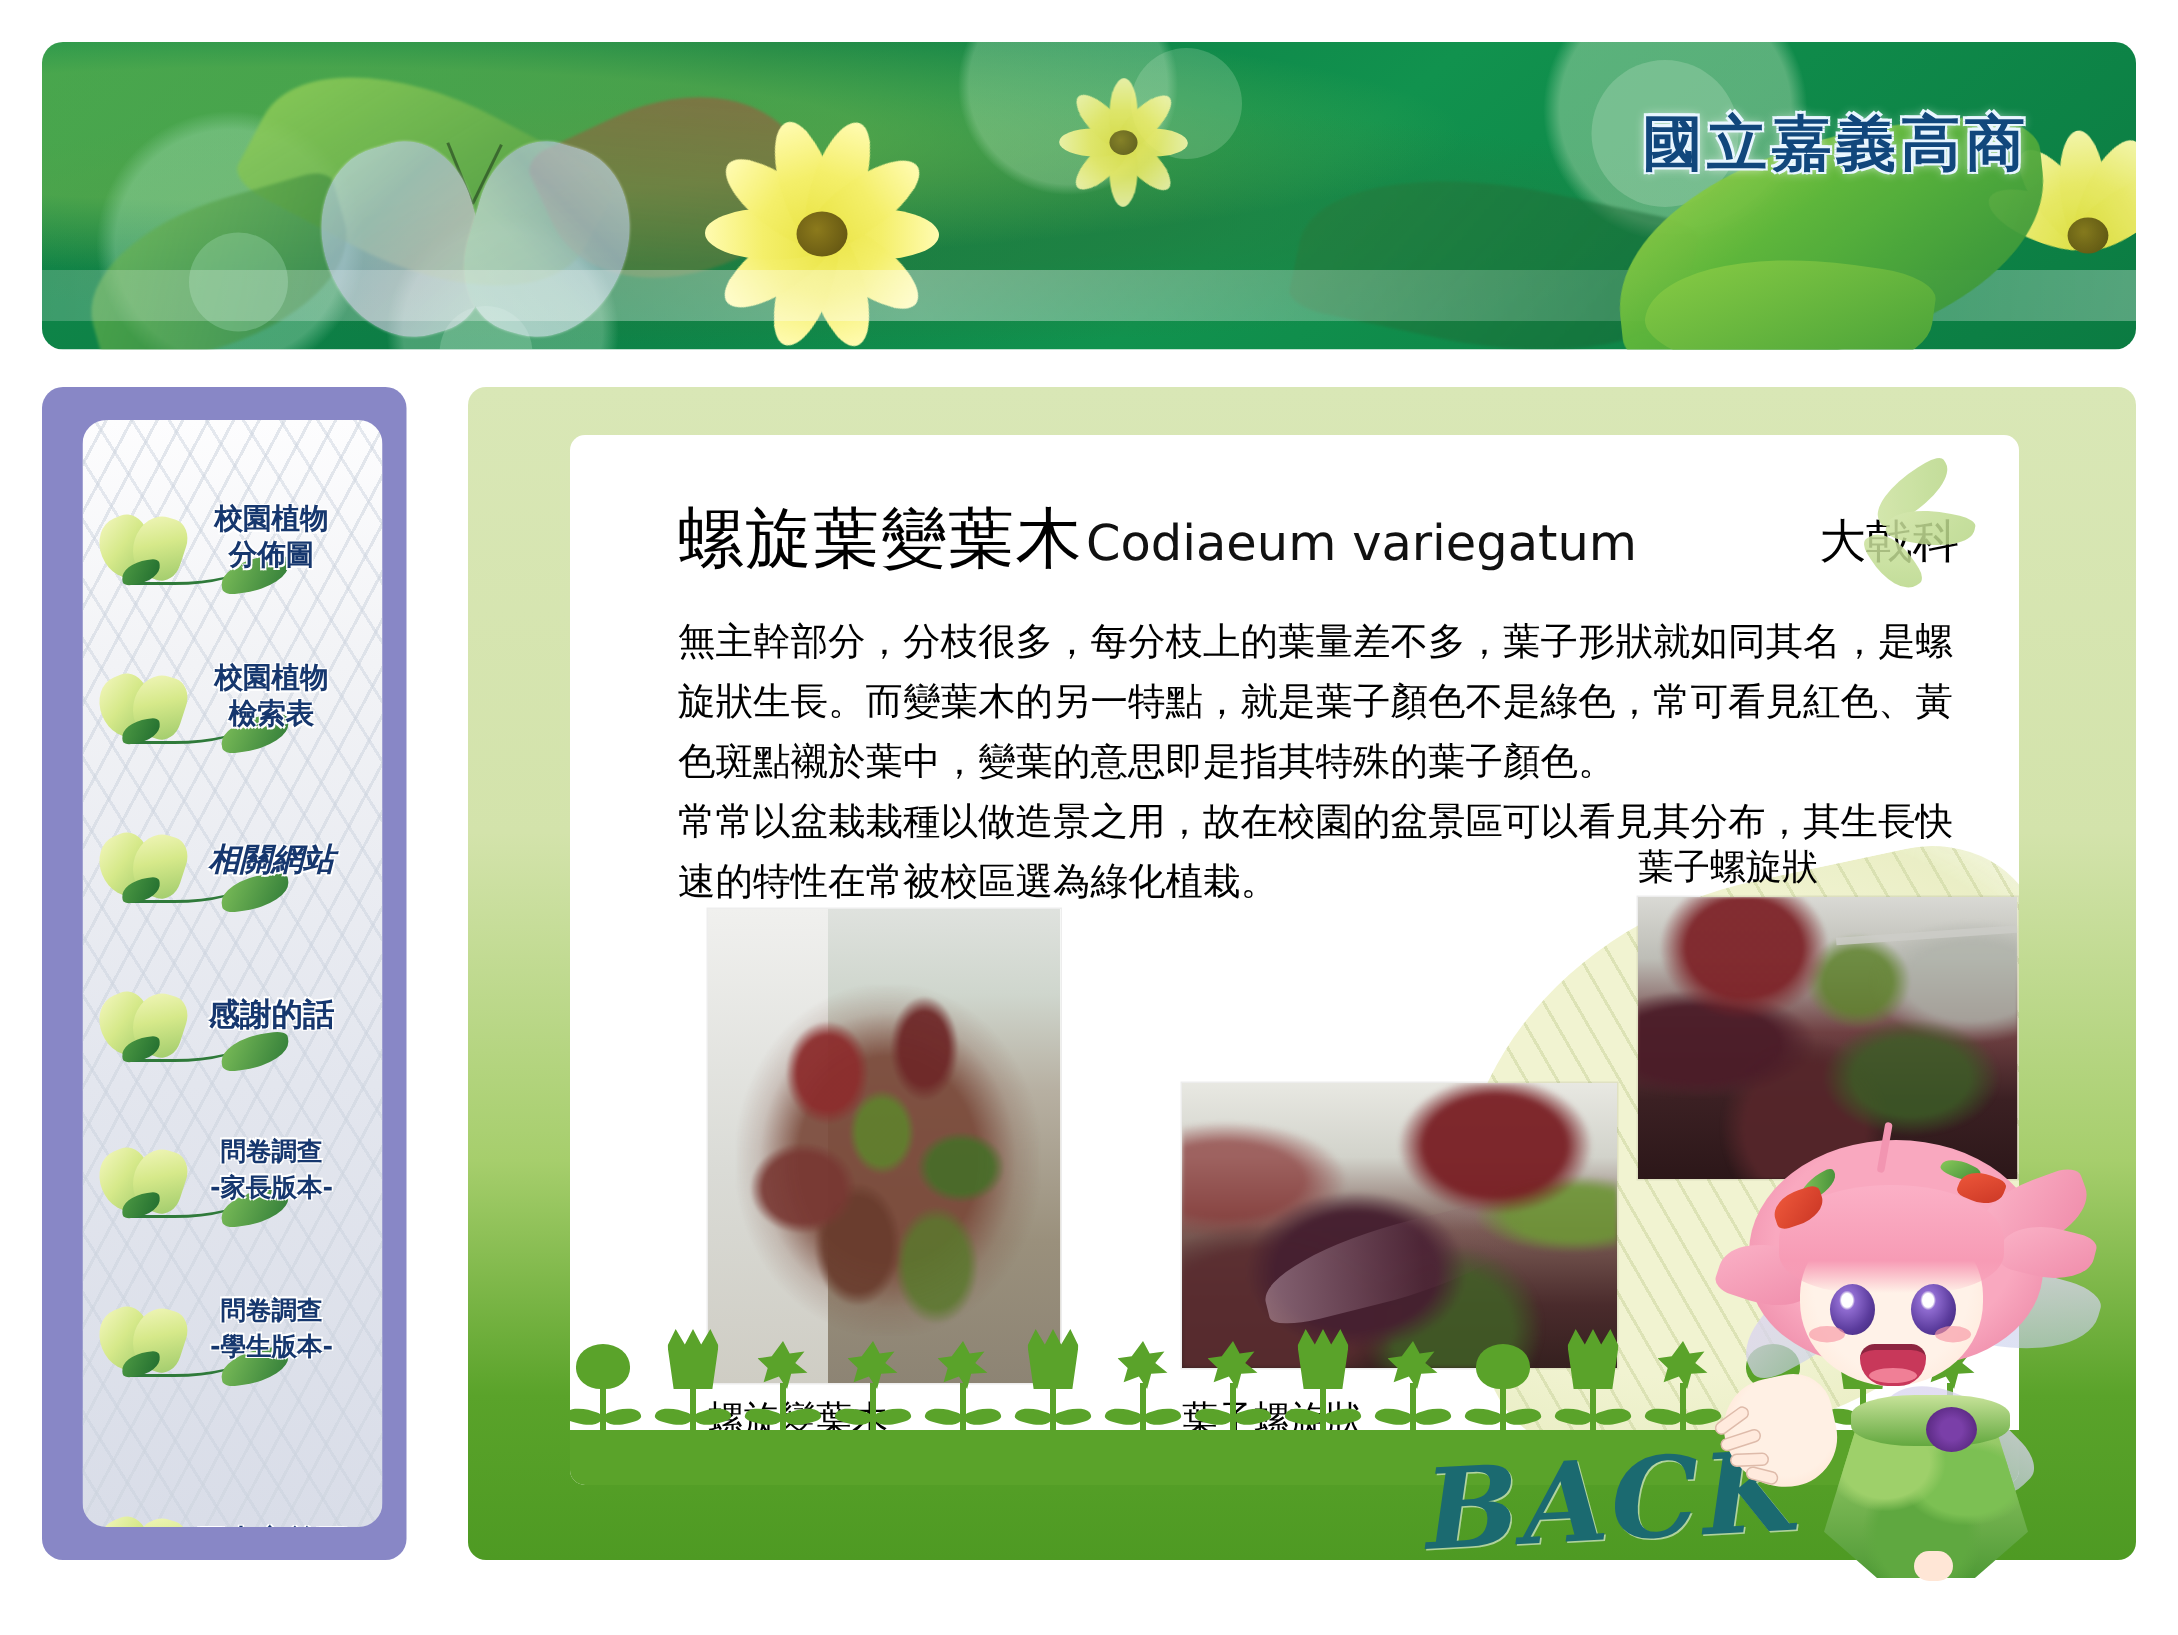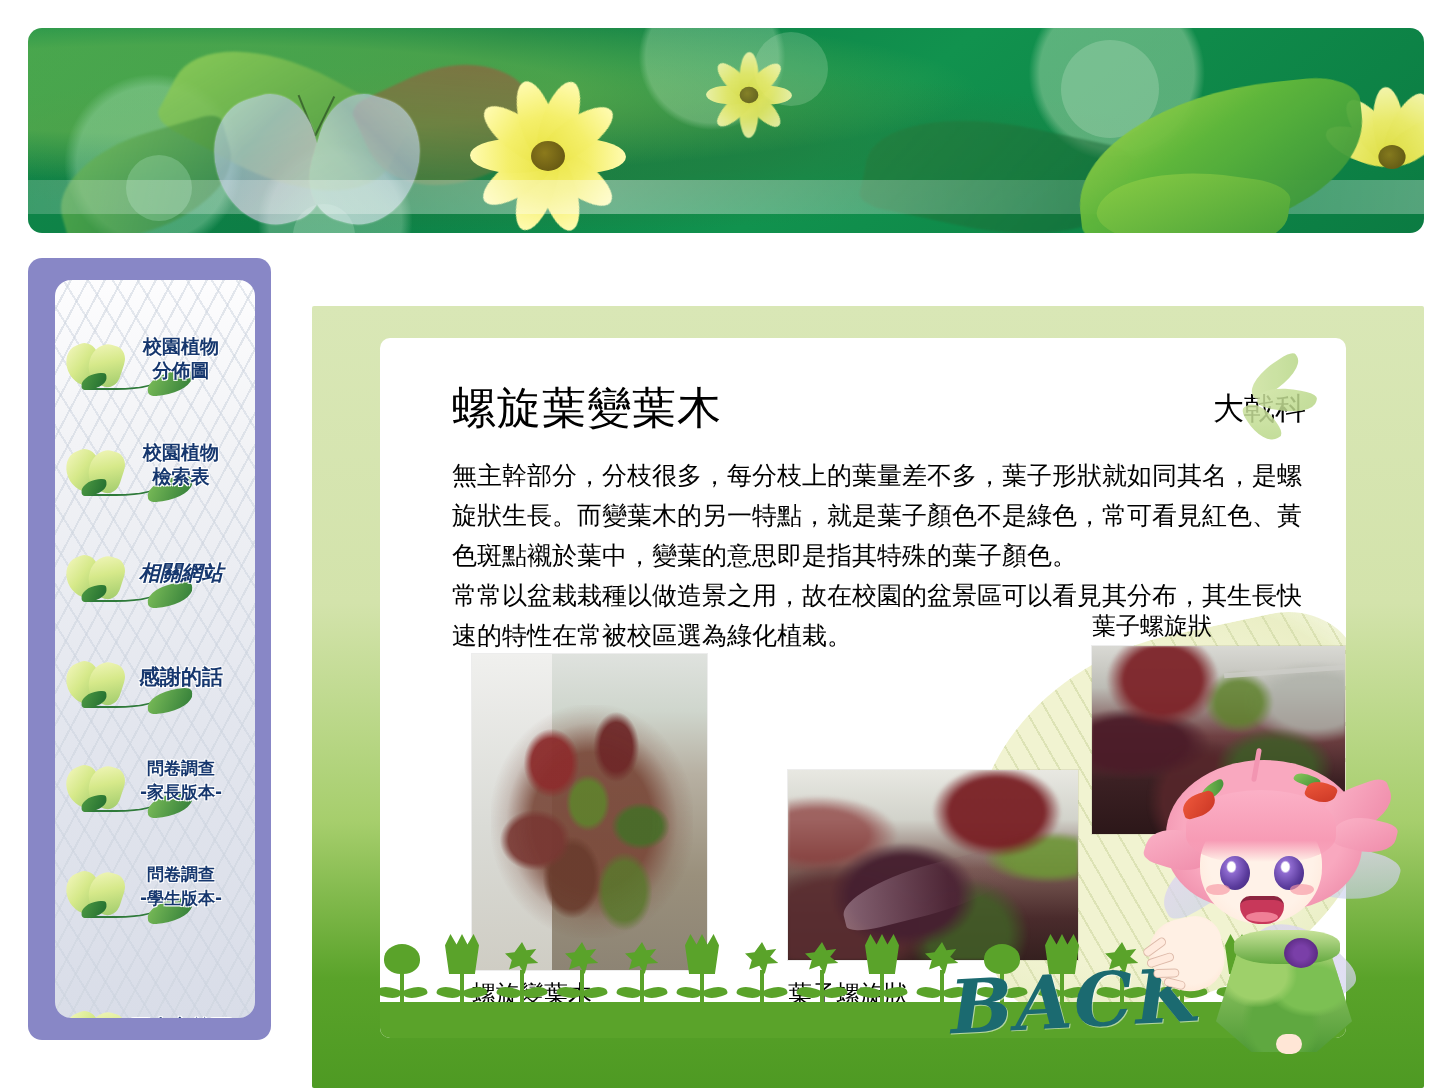--- a/index.html
+++ b/index.html
@@ -155,24 +155,23 @@
     text-align: center;
     text-shadow: -1px -1px 0 #fff, 1px -1px 0 #fff, -1px 1px 0 #fff, 1px 1px 0 #fff;
     white-space: pre-line;
   }
   .nav-label.two-line { top: 4px; font-size: 19px; line-height: 24px; }
   .nav-label.sub { font-size: 17px; }
 
   
   .main-frame {
     position: absolute; left: 312px; top: 258px; width: 1112px; height: 782px;
-    border-radius: 2px;
+    border-radius: 12px;
     background: linear-gradient(180deg, #d9e7b6 0%, #d3e3ab 38%, #a6ce6c 66%, #5aa32a 86%, #4e9a23 100%);
     overflow: hidden;
-    margin-top: 48px;
   }
   .main-card {
     position: absolute; left: 68px; top: 32px; width: 966px; height: 700px;
     background: #ffffff;
     border-radius: 10px;
     overflow: hidden;
   }
   .card-leafwatermark {
     position: absolute; right: -40px; top: 300px; width: 420px; height: 360px;
     background:
@@ -493,20 +492,21 @@
       <div class="wing left"></div>
       <div class="wing right"></div>
     </div>
 
     <div class="banner-stripe"></div>
 
     <div class="logo-wrap">
       <div class="logo-leaf"></div>
       <div class="logo-leaf2"></div>
       <div class="logo-text">
+        <div>國立嘉義高商</div>
       </div>
     </div>
   </div>
 
   <div class="sidebar-frame">
     <div class="sidebar-inner">
 
       <div class="nav-item" style="top:50px;">
         <div class="nav-butterfly">
           <div class="nb-wing l"></div>
@@ -591,20 +591,21 @@
     </div>
   </div>
 
   <div class="main-frame">
     <div class="main-card">
 
       <div class="card-leafwatermark"></div>
 
       <div class="title-row">
         <span class="title-cn">螺旋葉變葉木</span>
+        <span class="title-latin">Codiaeum variegatum</span>
         <span class="title-family">大戟科</span>
       </div>
 
       <div class="title-leaf-deco">
         <div class="tld-leaf" style="left:10px;top:8px;transform:rotate(-32deg);"></div>
         <div class="tld-leaf" style="left:22px;top:32px;transform:rotate(12deg);"></div>
         <div class="tld-leaf" style="left:4px;top:54px;transform:rotate(58deg);width:44px;"></div>
       </div>
 
       <div class="body-text">

